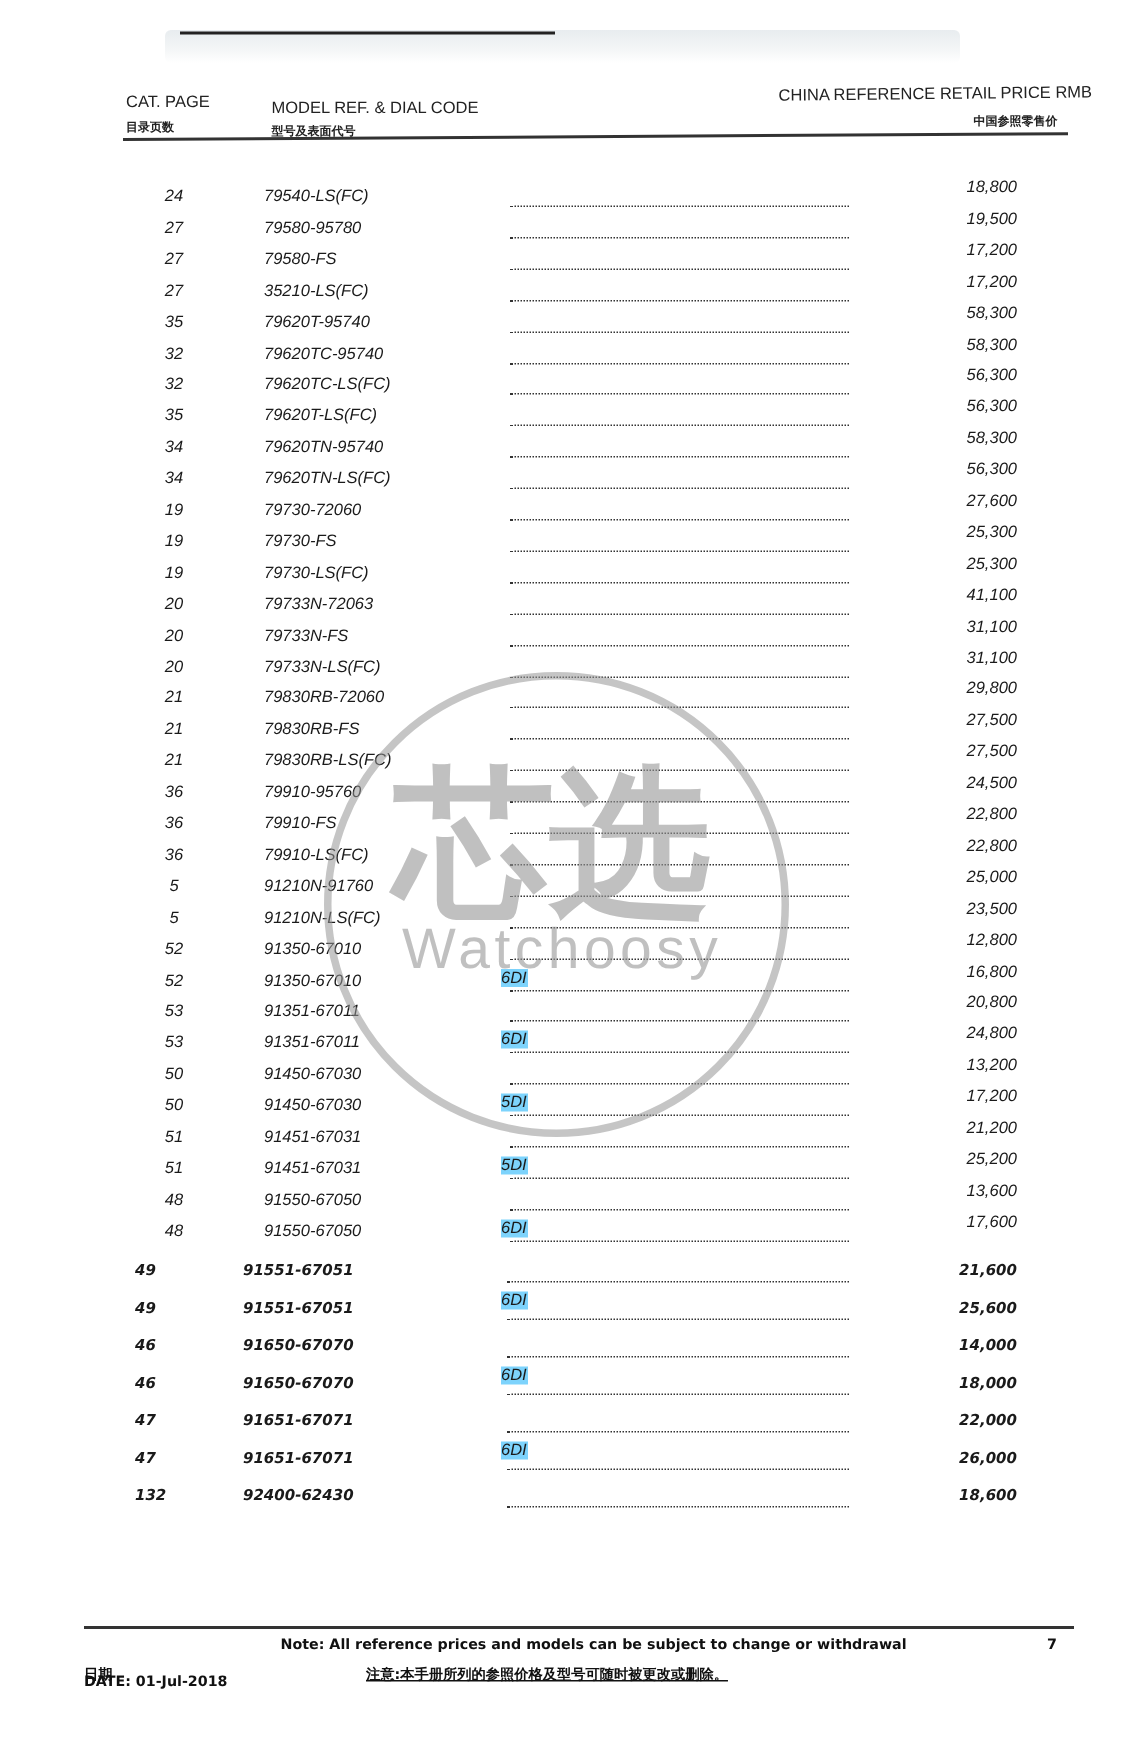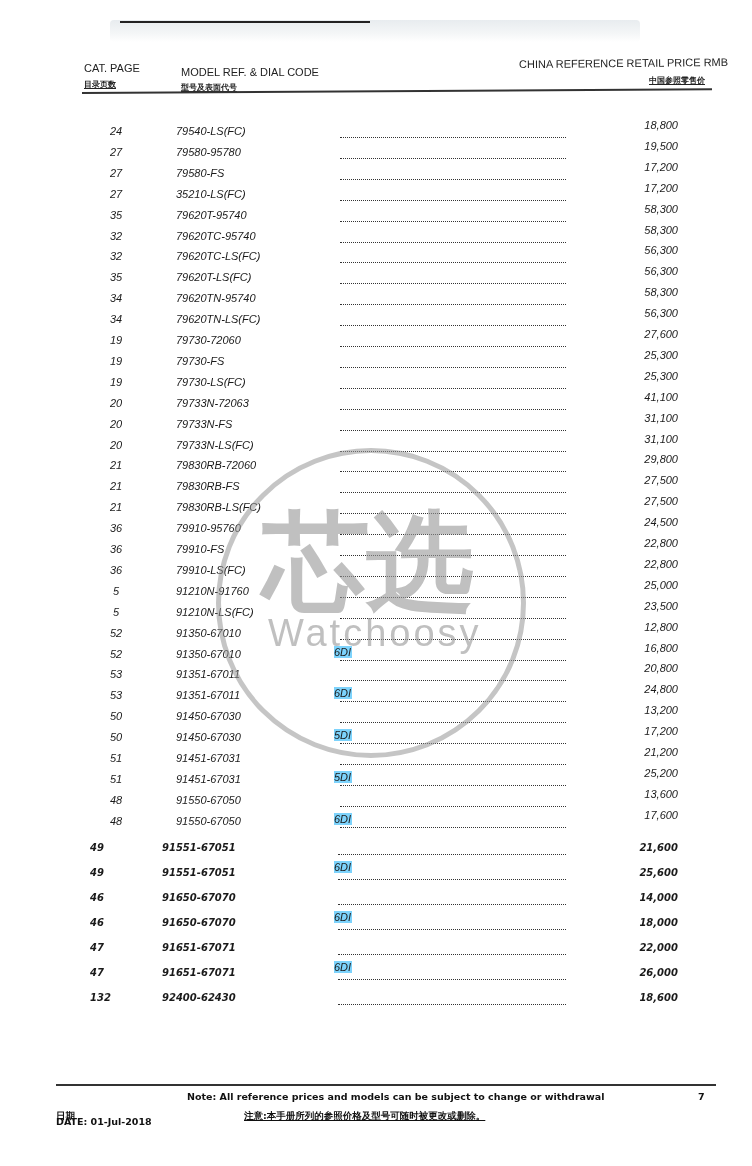--- a/index.html
+++ b/index.html
@@ -1,20 +1,20 @@
 <!DOCTYPE html>
 <html><head>
 <meta charset="utf-8">
 <style>
   html,body{margin:0;padding:0;background:#ffffff;}
   body{width:752px;height:1166px;position:relative;overflow:hidden;font-family:"Liberation Sans",sans-serif;color:#1a1a1a;}
   .topshade{position:absolute;left:110px;top:20px;width:530px;height:22px;background:linear-gradient(180deg,#e8ecef 0%,#f4f6f7 60%,#ffffff 100%);border-radius:4px;}
   .topline{position:absolute;left:120px;top:21px;width:250px;height:2px;background:#222;}
   .hdr{position:absolute;font-size:11px;color:#222;}
-  .hdr.cn{font-size:8px;font-weight:bold;text-decoration:underline;}
+  .hdr.cn{font-size:8px;font-weight:bold;}
   .hdrline{position:absolute;left:82px;top:92px;width:630px;height:2px;background:#333;transform:rotate(-0.35deg);transform-origin:left;}
   .rows{position:absolute;left:0;top:0;width:752px;}
   .row{position:absolute;left:0;width:752px;height:20px;font-size:11px;font-style:italic;}
   .row .pg{position:absolute;left:96px;width:40px;text-align:center;}
   .row .model{position:absolute;left:176px;}
   .row .dots{position:absolute;left:340px;width:226px;top:3px;border-bottom:1px dotted #333;height:9px;}
   .row .dial{position:absolute;left:334px;top:-2px;font-size:11px;background:#7dd3fc;padding-right:1px;}
   .row .price{position:absolute;right:74px;top:-6px;text-align:left;}
   .row.b{font-family:"DejaVu Sans",sans-serif;font-weight:bold;font-size:10px;}
   .row.b .price{top:0;}

